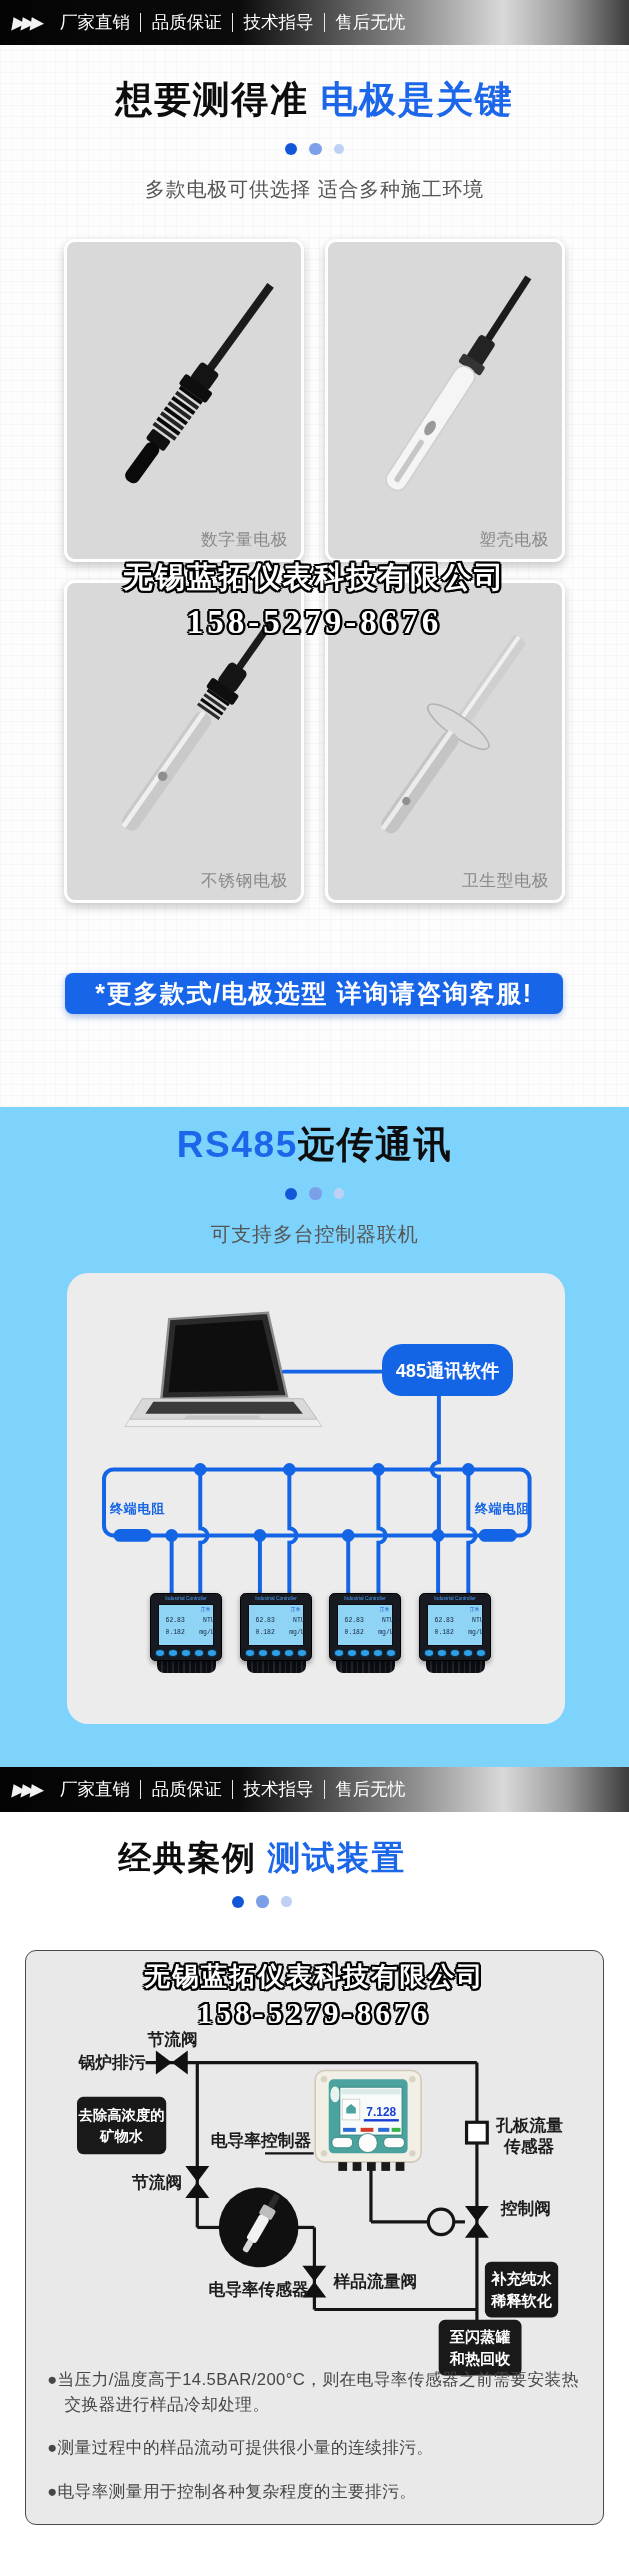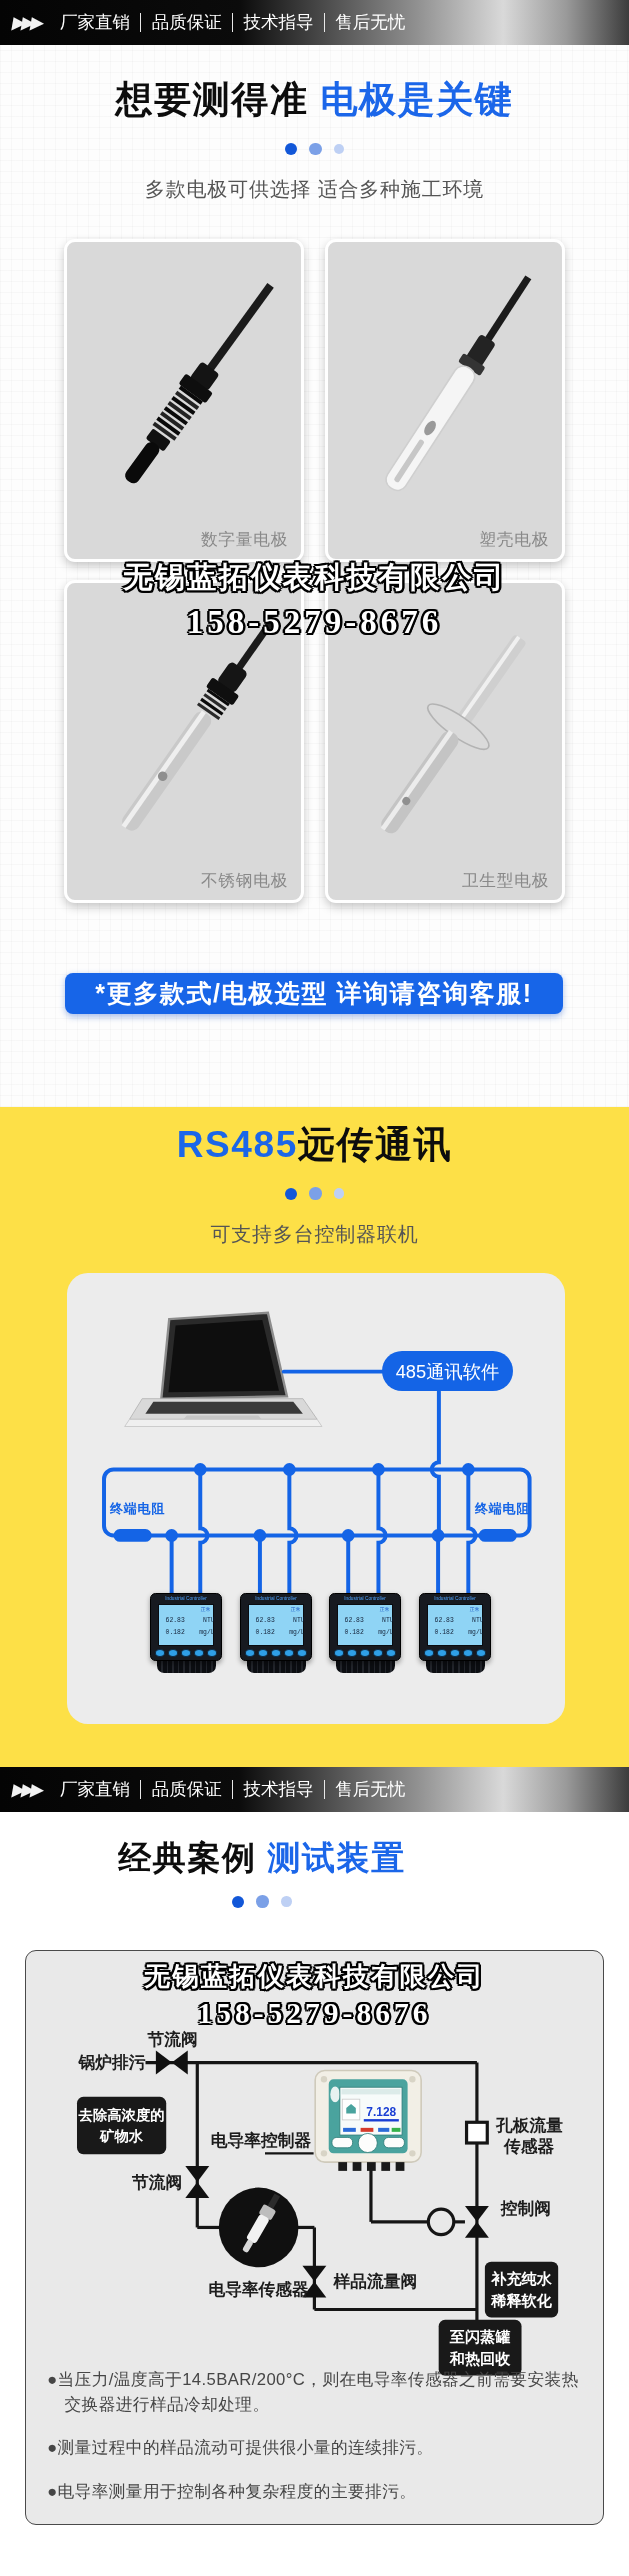--- a/index.html
+++ b/index.html
@@ -39,26 +39,26 @@
   .card{position:relative;height:323px;background:#d9d9d9;border:3.2px solid #fff;border-radius:11px;
         box-shadow:0 4px 9.6px rgba(0,0,0,.22);box-sizing:border-box;overflow:hidden}
   .card svg{position:absolute;left:0;top:0}
   .card-label{position:absolute;right:12.7px;bottom:8px;font-size:16.7px;color:#898989;letter-spacing:0.8px}
   #wm1{top:513px}
   .cta{position:absolute;top:928px;left:65px;width:498px;height:41px;background:#1765e8;border-radius:8px;
        color:#fff;font-size:25px;font-weight:bold;display:flex;align-items:center;justify-content:center;
        letter-spacing:1.6px;box-shadow:0 2.4px 6.4px rgba(20,80,200,.35);cursor:pointer}
 
   
-  .sec2{position:absolute;top:1107px;left:0;width:629px;height:660px;background:#fde047}
+  .sec2{position:absolute;top:1107px;left:0;width:629px;height:660px;background:#7dd3fc}
   .sec2 .sec-title{padding-top:12.7px}
   .panel2{position:absolute;top:166px;left:67px;width:498px;height:451px;background:#ececec;border-radius:21px}
   .panel2 > svg{position:absolute;left:0;top:0}
-  .pill{position:absolute;left:315px;top:78px;width:131px;height:40px;background:#1464e6;border-radius:20px;
-        color:#fff;font-size:18.3px;font-weight:normal;display:flex;align-items:center;justify-content:center;z-index:3}
+  .pill{position:absolute;left:315px;top:71px;width:131px;height:52px;background:#1464e6;border-radius:20px;
+        color:#fff;font-size:18.3px;font-weight:bold;display:flex;align-items:center;justify-content:center;z-index:3}
   .term{position:absolute;top:227px;font-size:13px;font-weight:bold;color:#1464e6;z-index:3;letter-spacing:0.8px}
   #termL{left:43px}
   #termR{left:408px}
   .ctrl{position:absolute;top:320px;width:72px;z-index:3}
   #c1{left:83px}#c2{left:173px}#c3{left:262px}#c4{left:352px}
   .ctrl-body{position:relative;height:68px;background:#171a20;border-radius:5.6px;border:0.8px solid #000;box-sizing:border-box;
              box-shadow:0 2.4px 4.8px rgba(0,0,0,.35)}
   .ctrl-head{color:#4da3ff;font-size:4.8px;text-align:center;padding-top:1.6px;height:7.2px;overflow:hidden;white-space:nowrap}
   .ctrl-screen{margin:0.8px 7.2px 0;height:40px;background:#8fd4f5;border:0.8px solid #0a0c10;position:relative;
                font-family:"Liberation Mono",monospace}

